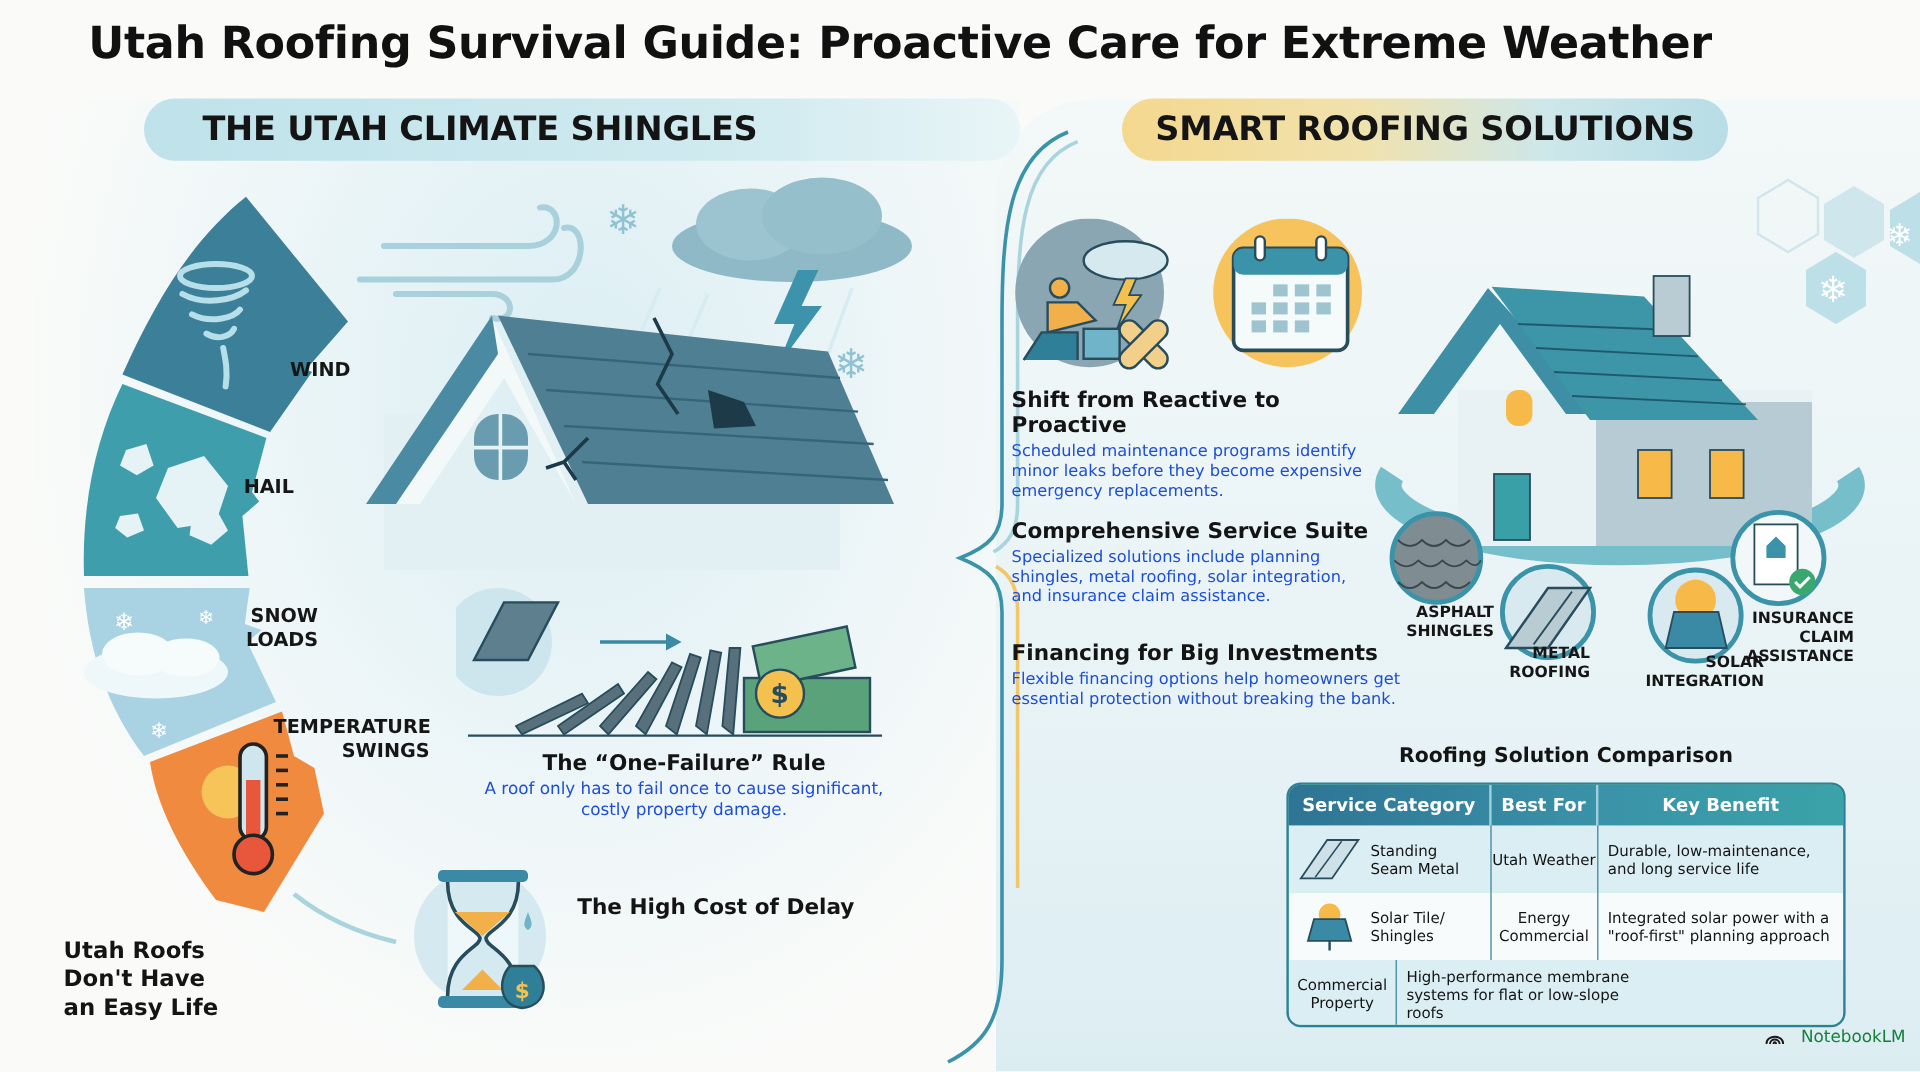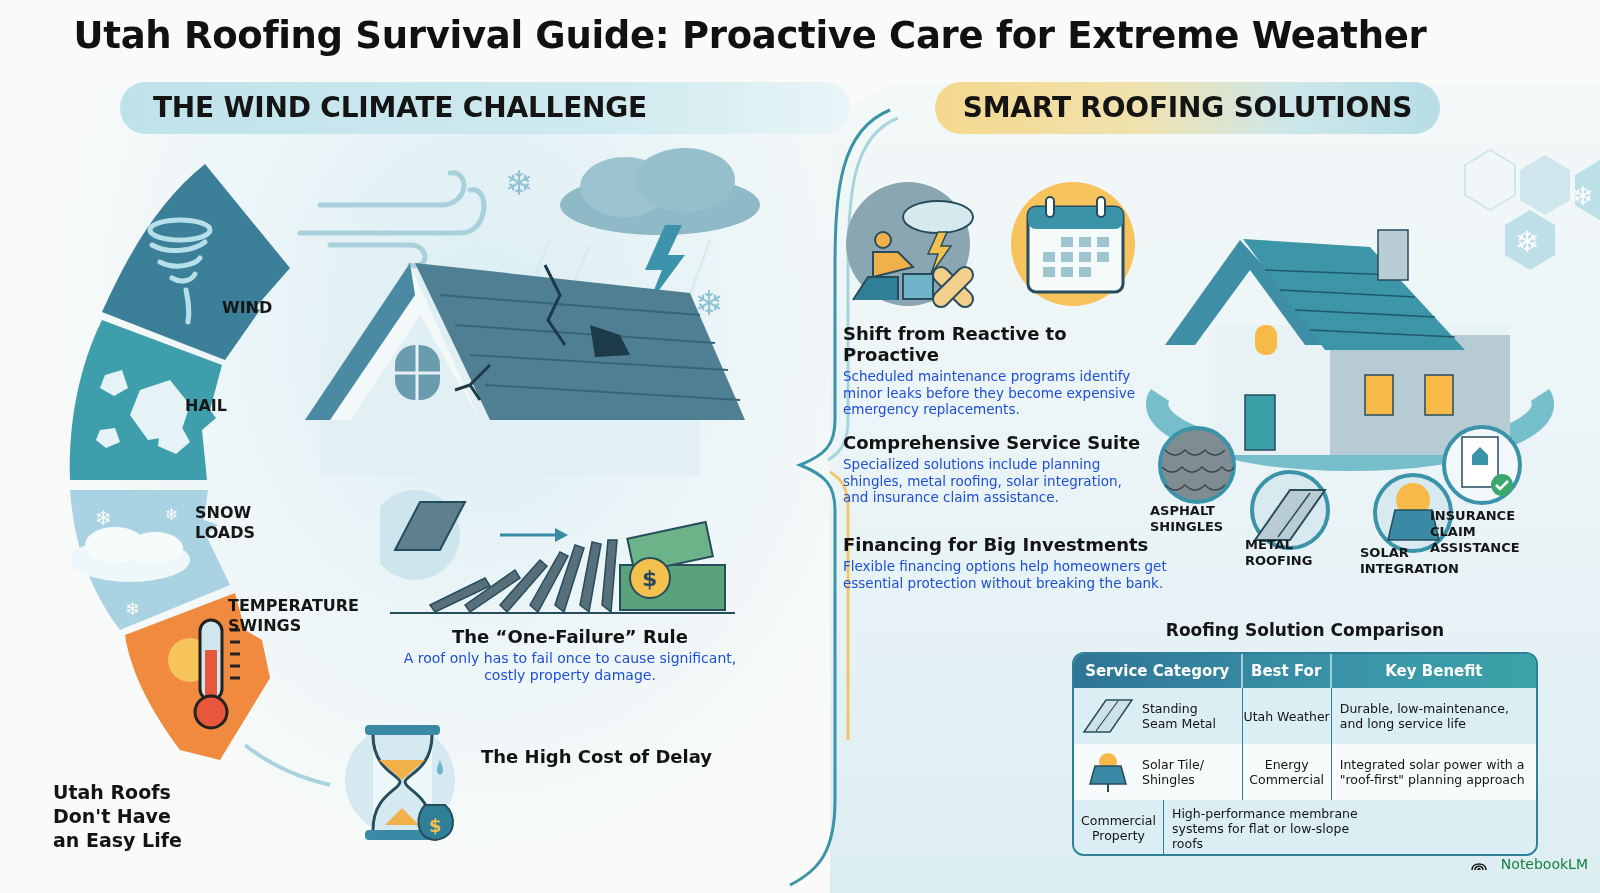--- a/index.html
+++ b/index.html
@@ -6,21 +6,21 @@
 html,body{width:1600px;height:893px;overflow:hidden}
 body{background:#fafbf9;font-family:"DejaVu Sans","Liberation Sans",sans-serif;color:#141414;position:relative}
 .abs{position:absolute}
 .title{left:0;top:14px;width:1500px;text-align:center;font-size:37px;font-weight:bold;letter-spacing:-0.3px;color:#111}
 .bgL{left:30px;top:83px;width:820px;height:800px;background:radial-gradient(ellipse at 55% 30%,#dbeef3 0%,#eef6f8 45%,rgba(250,251,249,0) 75%)}
 .bgR{left:830px;top:83px;width:770px;height:810px;background:linear-gradient(180deg,#f3f8f8 0%,#e8f3f6 60%,#dcedf2 100%);border-top-left-radius:80px}
 .pillL{left:120px;top:82px;width:730px;height:52px;border-radius:26px;background:linear-gradient(90deg,#bfe2ea 0%,#d1ebf0 70%,#e9f5f7 100%)}
 .pillL span,.pillR span{display:block;text-align:center;font-weight:bold;font-size:28px;line-height:52px;letter-spacing:-0.2px}
 .pillL span{padding-left:0;width:560px}
 .pillR{left:935px;top:82px;width:505px;height:52px;border-radius:26px;background:linear-gradient(90deg,#f4d88e 0%,#f0e2ae 40%,#cde7ea 70%,#b7dde6 100%)}
-.seg-label{font-weight:bold;font-size:16px;text-align:left;line-height:20px;color:#161616}
+.seg-label{font-weight:bold;font-size:16px;text-align:right;line-height:20px;color:#161616}
 .h3{font-weight:bold;font-size:19px;color:#141414}
 .body{font-size:14px;line-height:17px;color:#1d4ed8}
 .center{text-align:center}
 .roof-card-title{font-weight:bold;font-size:18px}
 .table{left:1072px;top:652px;width:466px;height:204px;border:2px solid #2f7f98;border-radius:12px;overflow:hidden;background:#86efac}
 .thead{display:flex;height:34px;background:linear-gradient(90deg,#2e7494 0%,#3a92a8 55%,#3aa3a8 100%);color:#fff;font-weight:bold;font-size:15px}
 .thead div{display:flex;align-items:center;justify-content:center;border-right:2px solid #9fd0dc}
 .thead div:last-child{border-right:none}
 .trow{display:flex;height:56px;font-size:12.5px;line-height:15px}
 .trow:nth-child(2){background:#dbeef3}
@@ -36,21 +36,21 @@
 </style>
 </head>
 <body>
 
 <div class="abs bgL"></div>
 <div class="abs bgR"></div>
 
 <div class="abs title">Utah Roofing Survival Guide: Proactive Care for Extreme Weather</div>
 
 <div class="abs pillL">
-  <span>THE WIND CLIMATE CHALLENGE</span>
+  <span>THE UTAH CLIMATE SHINGLES</span>
 </div>
 <div class="abs pillR">
   <span>SMART ROOFING SOLUTIONS</span>
 </div>
 
 <svg class="abs" style="left:780px;top:100px" width="120" height="790">
   <path d="M110 10 C 60 30, 55 90, 55 170 L 55 320 C 55 345, 45 355, 20 365 C 45 375, 55 385, 55 410 L 55 700 C 55 750, 40 770, 10 785" fill="none" stroke="#3a93a8" stroke-width="3"></path>
   <path d="M118 18 C 72 36, 68 95, 68 170 L 68 320 C 68 340, 62 352, 48 360" fill="none" stroke="#a9d4de" stroke-width="3"></path>
   <path d="M50 372 C 64 380, 68 392, 68 410 L 68 640" fill="none" stroke="#f1c76a" stroke-width="3"></path>
 </svg>

